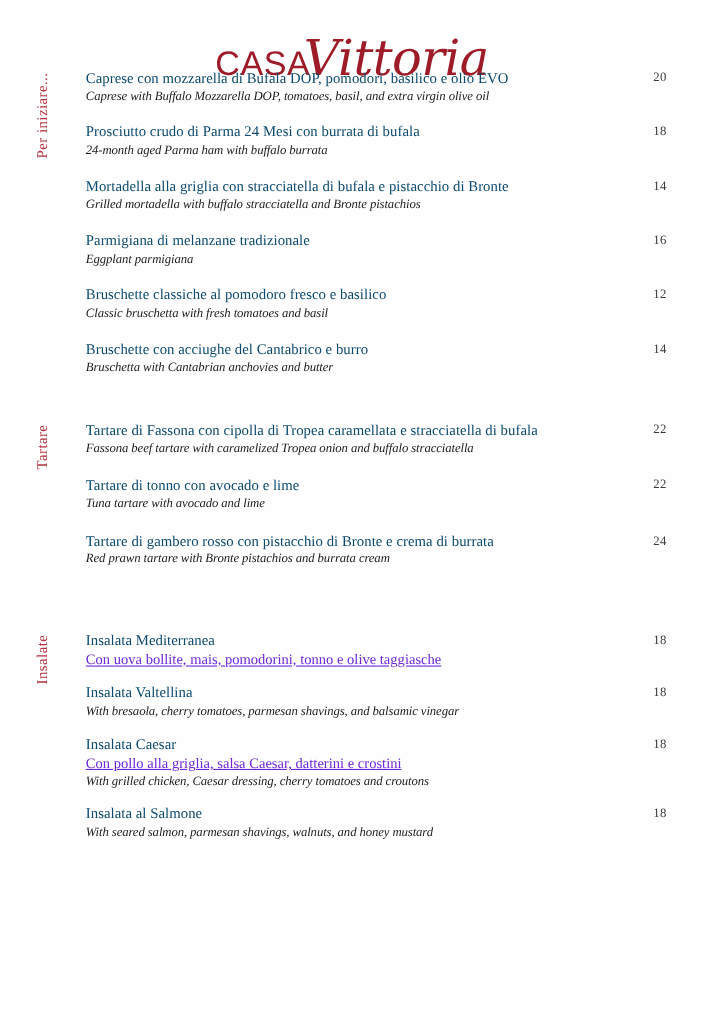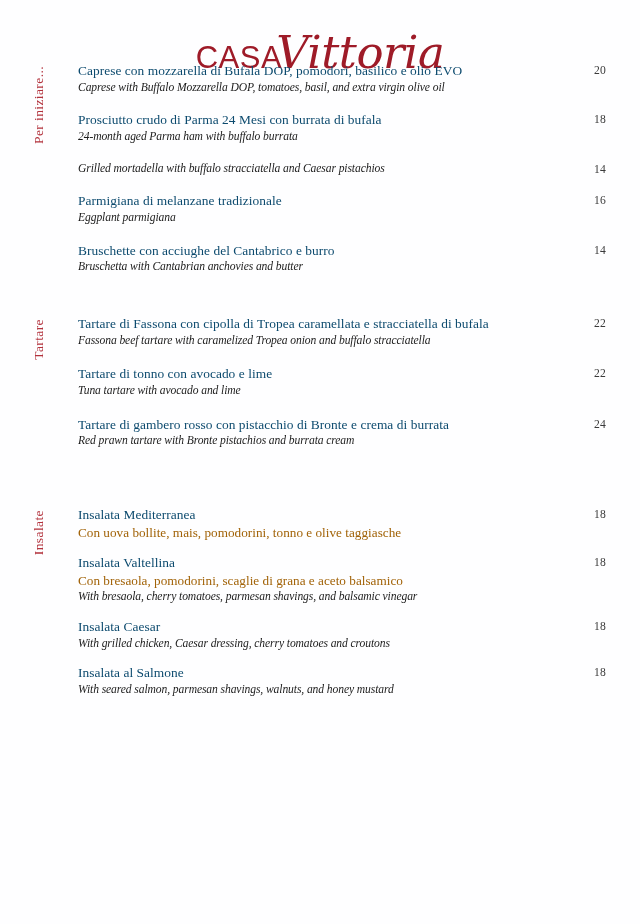--- a/index.html
+++ b/index.html
@@ -83,24 +83,25 @@
     flex: 1 1 auto;
     padding-right: 14px;
   }
   .item-title {
     color: #0c4a6e;
     font-size: 13.4px;
     line-height: 1.32;
     letter-spacing: 0.05px;
   }
   .item-sub {
-    color: #a16207;
+    color: #6d28d9;
     font-size: 13.2px;
     line-height: 1.33;
     letter-spacing: 0.02px;
+    text-decoration: underline;
   }
   .item-desc {
     color: #1b1b1b;
     font-style: italic;
     font-size: 11.6px;
     line-height: 1.35;
     letter-spacing: -0.1px;
   }
   .item-price {
     flex: 0 0 48px;
@@ -137,30 +138,38 @@
         </div>
         <div class="item">
           <div class="item-text">
             <div class="item-title">Prosciutto crudo di Parma 24 Mesi con burrata di bufala</div>
             <div class="item-desc">24-month aged Parma ham with buffalo burrata</div>
           </div>
           <div class="item-price">18</div>
         </div>
         <div class="item">
           <div class="item-text">
-            <div class="item-desc">Grilled mortadella with buffalo stracciatella and Caesar pistachios</div>
+            <div class="item-title">Mortadella alla griglia con stracciatella di bufala e pistacchio di Bronte</div>
+            <div class="item-desc">Grilled mortadella with buffalo stracciatella and Bronte pistachios</div>
           </div>
           <div class="item-price">14</div>
         </div>
         <div class="item">
           <div class="item-text">
             <div class="item-title">Parmigiana di melanzane tradizionale</div>
             <div class="item-desc">Eggplant parmigiana</div>
           </div>
           <div class="item-price">16</div>
+        </div>
+        <div class="item">
+          <div class="item-text">
+            <div class="item-title">Bruschette classiche al pomodoro fresco e basilico</div>
+            <div class="item-desc">Classic bruschetta with fresh tomatoes and basil</div>
+          </div>
+          <div class="item-price">12</div>
         </div>
         <div class="item">
           <div class="item-text">
             <div class="item-title">Bruschette con acciughe del Cantabrico e burro</div>
             <div class="item-desc">Bruschetta with Cantabrian anchovies and butter</div>
           </div>
           <div class="item-price">14</div>
         </div>
       </div>
     </div>
@@ -200,28 +209,28 @@
         <div class="item">
           <div class="item-text">
             <div class="item-title">Insalata Mediterranea</div>
             <div class="item-sub">Con uova bollite, mais, pomodorini, tonno e olive taggiasche</div>
           </div>
           <div class="item-price">18</div>
         </div>
         <div class="item">
           <div class="item-text">
             <div class="item-title">Insalata Valtellina</div>
-            <div class="item-sub">Con bresaola, pomodorini, scaglie di grana e aceto balsamico</div>
             <div class="item-desc">With bresaola, cherry tomatoes, parmesan shavings, and balsamic vinegar</div>
           </div>
           <div class="item-price">18</div>
         </div>
         <div class="item">
           <div class="item-text">
             <div class="item-title">Insalata Caesar</div>
+            <div class="item-sub">Con pollo alla griglia, salsa Caesar, datterini e crostini</div>
             <div class="item-desc">With grilled chicken, Caesar dressing, cherry tomatoes and croutons</div>
           </div>
           <div class="item-price">18</div>
         </div>
         <div class="item">
           <div class="item-text">
             <div class="item-title">Insalata al Salmone</div>
             <div class="item-desc">With seared salmon, parmesan shavings, walnuts, and honey mustard</div>
           </div>
           <div class="item-price">18</div>

